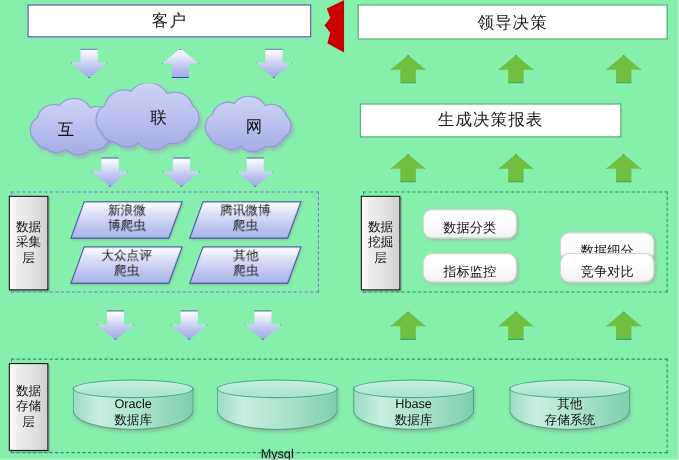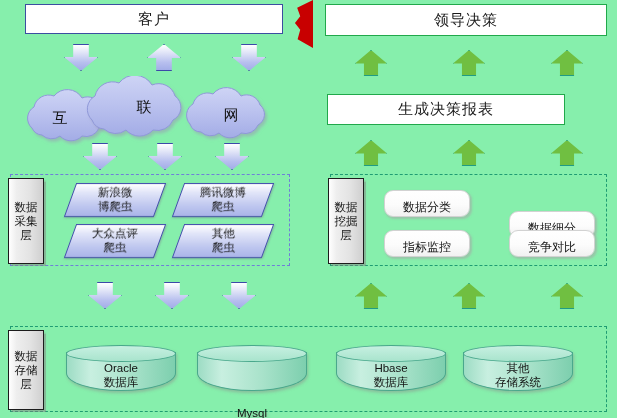--- a/index.html
+++ b/index.html
@@ -294,21 +294,21 @@
 数据库</div>
   </div>
 
   <div class="abs cyl" style="left:197px; top:344px; width:110px; height:52px;">
     <div class="body" style="top:8px; height:38px;"></div>
     <div class="top" style="top:1px;"></div>
     <div class="lbl" style="top:30px;margin-top:32px;">Mysql
 数据库</div>
   </div>
 
-  <div class="abs cyl" style="left:336px; top:344px; width:110px; height:52px;">
+  <div class="abs cyl" style="left:321px; top:344px; width:110px; height:52px;">
     <div class="body" style="top:8px; height:38px;"></div>
     <div class="top" style="top:1px;"></div>
     <div class="lbl" style="top:17px;">Hbase
 数据库</div>
   </div>
 
   <div class="abs cyl" style="left:463px; top:344px; width:110px; height:52px;">
     <div class="body" style="top:8px; height:38px;"></div>
     <div class="top" style="top:1px;"></div>
     <div class="lbl" style="top:17px;">其他

